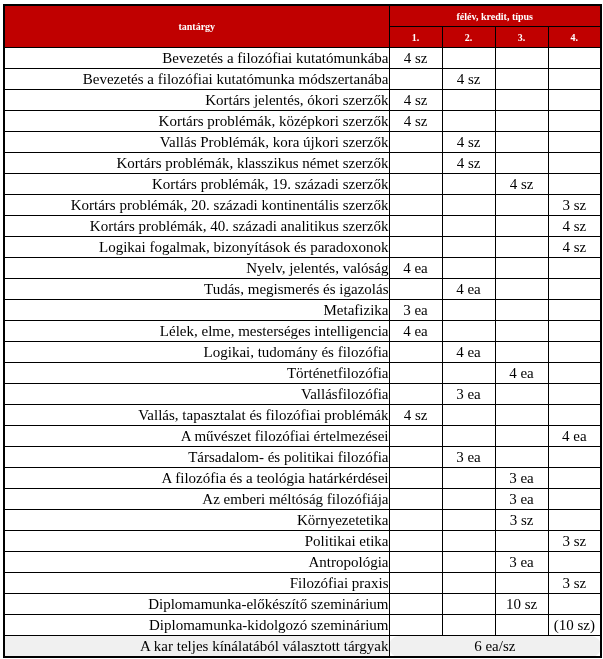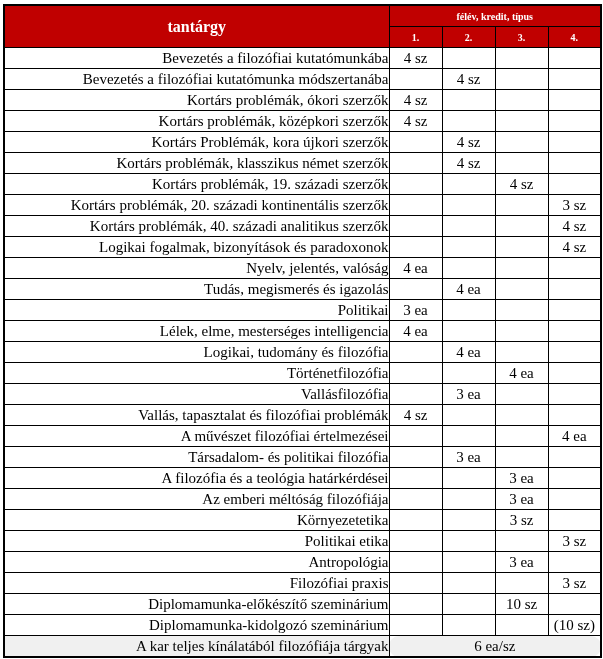--- a/index.html
+++ b/index.html
@@ -38,21 +38,21 @@
   thead th {
     background: var(--header-bg, #C00000);
     color: var(--header-text, #fff);
     font-weight: bold;
     height: 20px;
     text-align: center;
     vertical-align: middle;
     font-size: 10px;
   }
   th.subject-head {
-    font-size: 16px;
+    font-size: 10px;
   }
   
   tbody td {
     height: 20px;
     vertical-align: middle;
     background: #ffffff;
   }
   td.subject-cell {
     text-align: right;
     padding-left: 5px;
@@ -102,35 +102,35 @@
           <td class="value-cell"></td>
         </tr>
         <tr>
           <td class="subject-cell">Bevezetés a filozófiai kutatómunka módszertanába</td>
           <td class="value-cell"></td>
           <td class="value-cell">4 sz</td>
           <td class="value-cell"></td>
           <td class="value-cell"></td>
         </tr>
         <tr>
-          <td class="subject-cell">Kortárs problémák, ókori szerzők</td>
+          <td class="subject-cell">Kortárs jelentés, ókori szerzők</td>
           <td class="value-cell">4 sz</td>
           <td class="value-cell"></td>
           <td class="value-cell"></td>
           <td class="value-cell"></td>
         </tr>
         <tr>
           <td class="subject-cell">Kortárs problémák, középkori szerzők</td>
           <td class="value-cell">4 sz</td>
           <td class="value-cell"></td>
           <td class="value-cell"></td>
           <td class="value-cell"></td>
         </tr>
         <tr>
-          <td class="subject-cell">Kortárs Problémák, kora újkori szerzők</td>
+          <td class="subject-cell">Vallás Problémák, kora újkori szerzők</td>
           <td class="value-cell"></td>
           <td class="value-cell">4 sz</td>
           <td class="value-cell"></td>
           <td class="value-cell"></td>
         </tr>
         <tr>
           <td class="subject-cell">Kortárs problémák, klasszikus német szerzők</td>
           <td class="value-cell"></td>
           <td class="value-cell">4 sz</td>
           <td class="value-cell"></td>
@@ -172,21 +172,21 @@
           <td class="value-cell"></td>
         </tr>
         <tr>
           <td class="subject-cell">Tudás, megismerés és igazolás</td>
           <td class="value-cell"></td>
           <td class="value-cell">4 ea</td>
           <td class="value-cell"></td>
           <td class="value-cell"></td>
         </tr>
         <tr>
-          <td class="subject-cell">Politikai</td>
+          <td class="subject-cell">Metafizika</td>
           <td class="value-cell">3 ea</td>
           <td class="value-cell"></td>
           <td class="value-cell"></td>
           <td class="value-cell"></td>
         </tr>
         <tr>
           <td class="subject-cell">Lélek, elme, mesterséges intelligencia</td>
           <td class="value-cell">4 ea</td>
           <td class="value-cell"></td>
           <td class="value-cell"></td>
@@ -284,18 +284,18 @@
           <td class="value-cell"></td>
         </tr>
         <tr>
           <td class="subject-cell">Diplomamunka-kidolgozó szeminárium</td>
           <td class="value-cell"></td>
           <td class="value-cell"></td>
           <td class="value-cell"></td>
           <td class="value-cell">(10 sz)</td>
         </tr>
         <tr class="footer-row">
-          <td class="subject-cell">A kar teljes kínálatából filozófiája tárgyak</td>
+          <td class="subject-cell">A kar teljes kínálatából választott tárgyak</td>
           <td class="footer-value" colspan="4">6 ea/sz</td>
         </tr>
       </tbody>
   </table>
 </div>
 
 </body></html>

